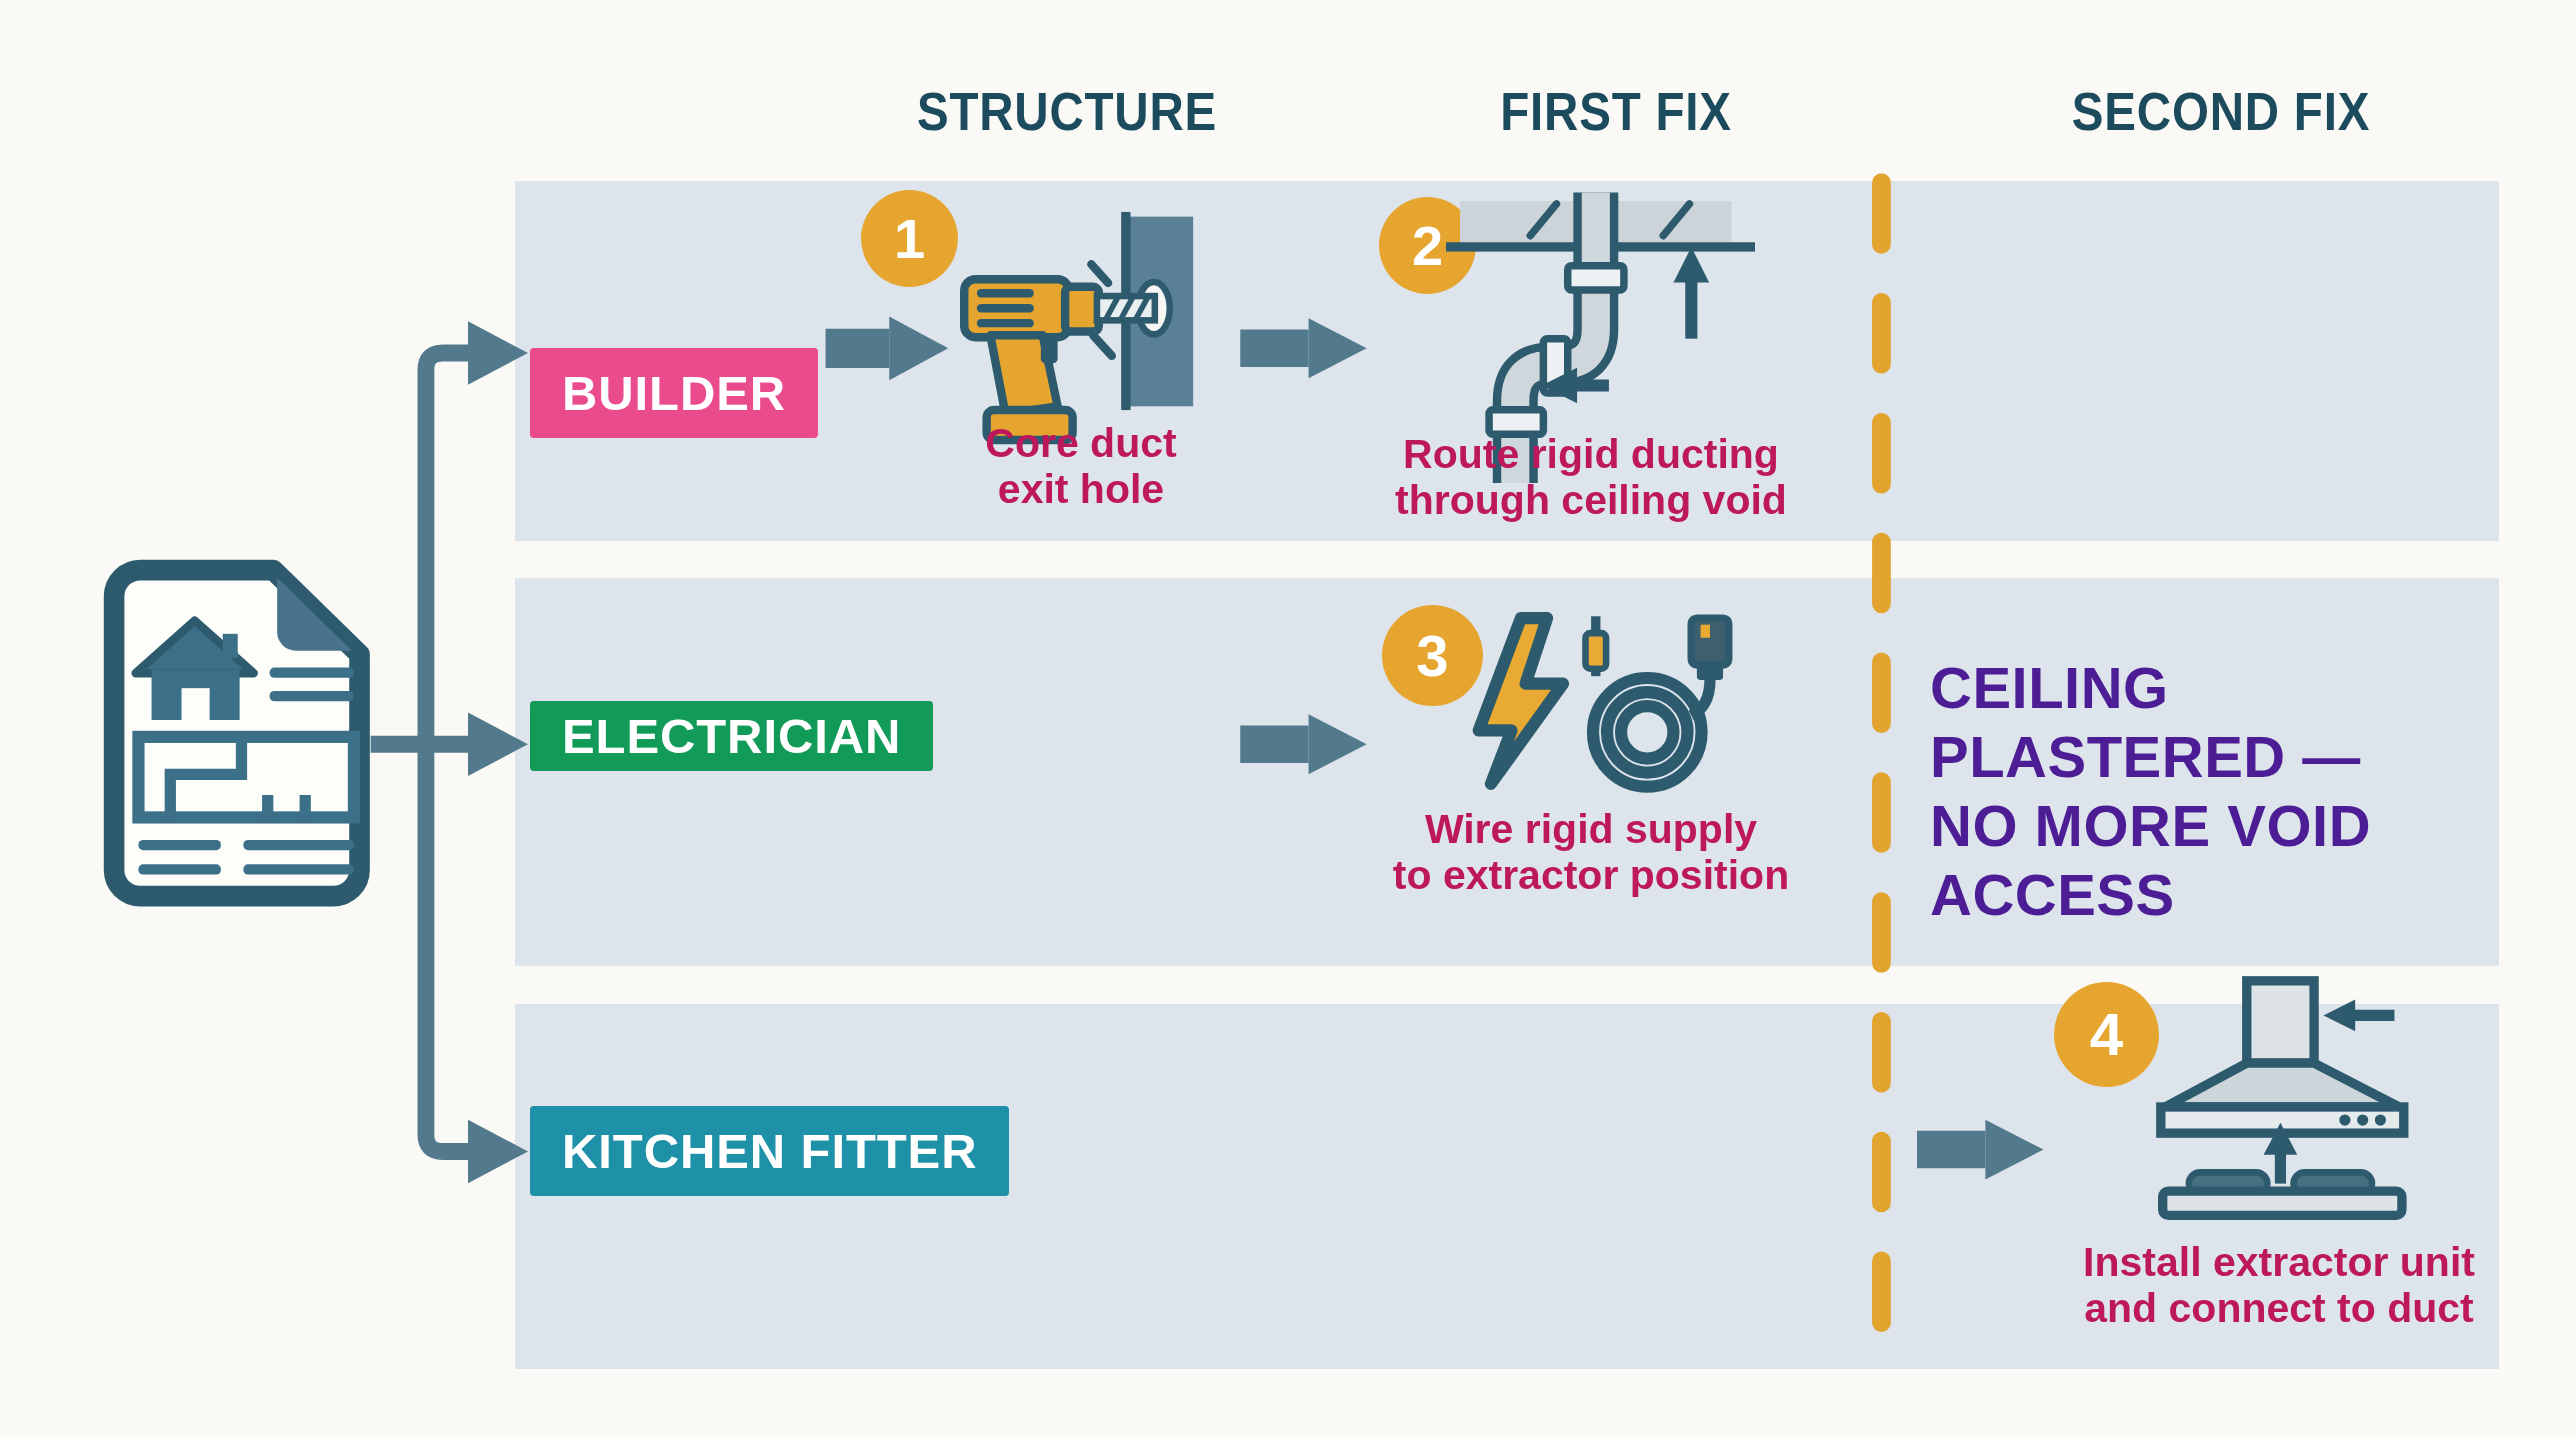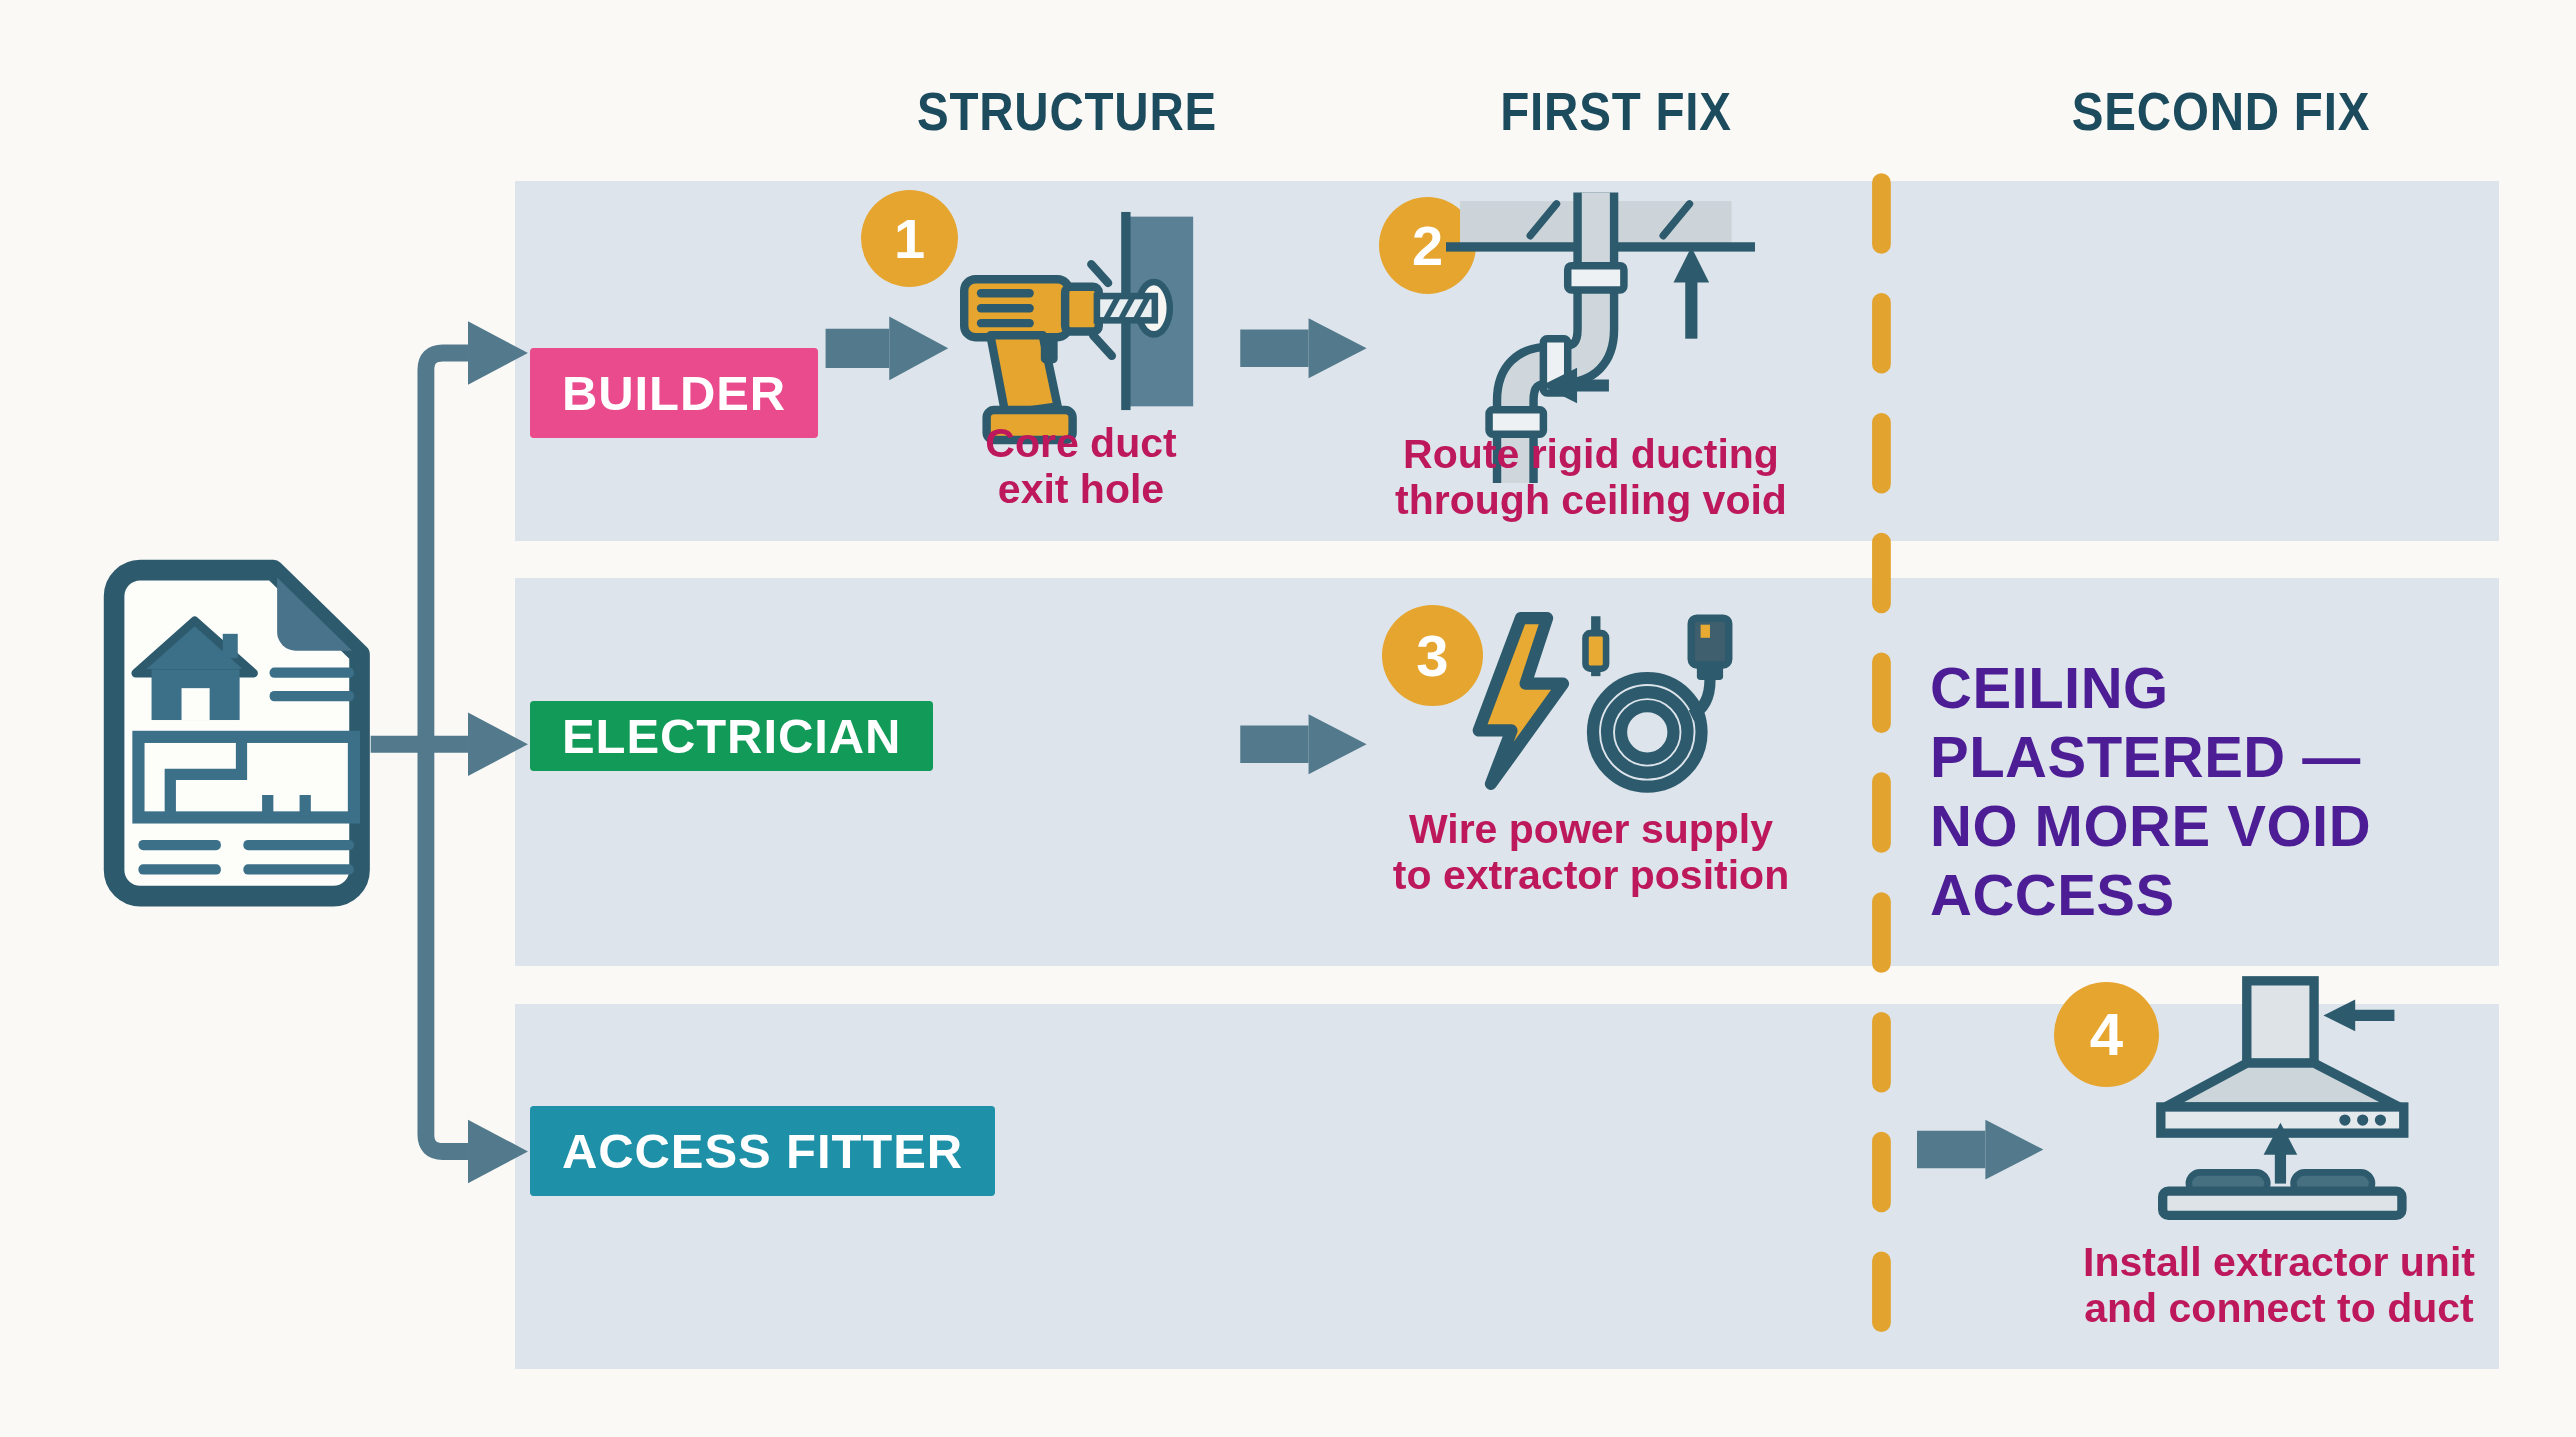--- a/index.html
+++ b/index.html
@@ -97,21 +97,21 @@
     <g fill="#3c6f88">
       <rect x="58" y="302" width="88" height="11" rx="5"></rect>
       <rect x="170" y="302" width="118" height="11" rx="5"></rect>
       <rect x="58" y="328" width="88" height="11" rx="5"></rect>
       <rect x="170" y="328" width="118" height="11" rx="5"></rect>
     </g>
   </svg>
 
   <div class="role role--builder" style="left:530px;top:308px;height:90px;">BUILDER</div>
   <div class="role role--electrician" style="left:530px;top:701px;height:70px;">ELECTRICIAN</div>
-  <div class="role role--fitter" style="left:530px;top:1106px;height:90px;">ACCESS FITTER</div>
+  <div class="role role--fitter" style="left:530px;top:1106px;height:90px;">KITCHEN FITTER</div>
 
   <div class="badge" style="left:861px;top:190px;width:97px;height:97px;font-size:56px;">
       <span>1</span>
     </div>
   <div class="badge" style="left:1379px;top:197px;width:97px;height:97px;font-size:56px;">
       <span>2</span>
     </div>
   <div class="badge" style="left:1382px;top:605px;width:101px;height:101px;font-size:58px;">
       <span>3</span>
     </div>
@@ -184,21 +184,21 @@
       <circle cx="215" cy="152" r="43"></circle>
       <circle cx="215" cy="152" r="28"></circle>
     </g>
     <path d="M282,96 Q282,124 262,134" fill="none" stroke="#2d5b6d" stroke-width="12"></path>
     <g>
       <rect x="262" y="30" width="40" height="50" rx="6" fill="#3f5f6e" stroke="#2d5b6d" stroke-width="8"></rect>
       <rect x="272" y="37" width="10" height="14" fill="#e8aa32"></rect>
       <rect x="268" y="80" width="28" height="16" rx="4" fill="#2d5b6d"></rect>
     </g>
   </svg>
-  <div class="cap" style="left:1357px;top:807px;width:468px;">Wire power supply
+  <div class="cap" style="left:1357px;top:807px;width:468px;">Wire rigid supply
 to extractor position</div>
 
   <div class="note" style="left:1930px;top:653px;width:580px;">CEILING
 PLASTERED —
 NO MORE VOID ACCESS</div>
 
   <svg width="271" height="253" viewBox="0 0 290 270" style="left:2144px;top:973px;">
     <rect x="110" y="8" width="72" height="88" fill="#dde3e7" stroke="#2d5b6d" stroke-width="10"></rect>
     <polygon points="110,96 182,96 273,143 23,143" fill="#ccd5da" stroke="#2d5b6d" stroke-width="10" stroke-linejoin="round"></polygon>
     <rect x="18" y="143" width="260" height="28" fill="#e4e9ec" stroke="#2d5b6d" stroke-width="10"></rect>

